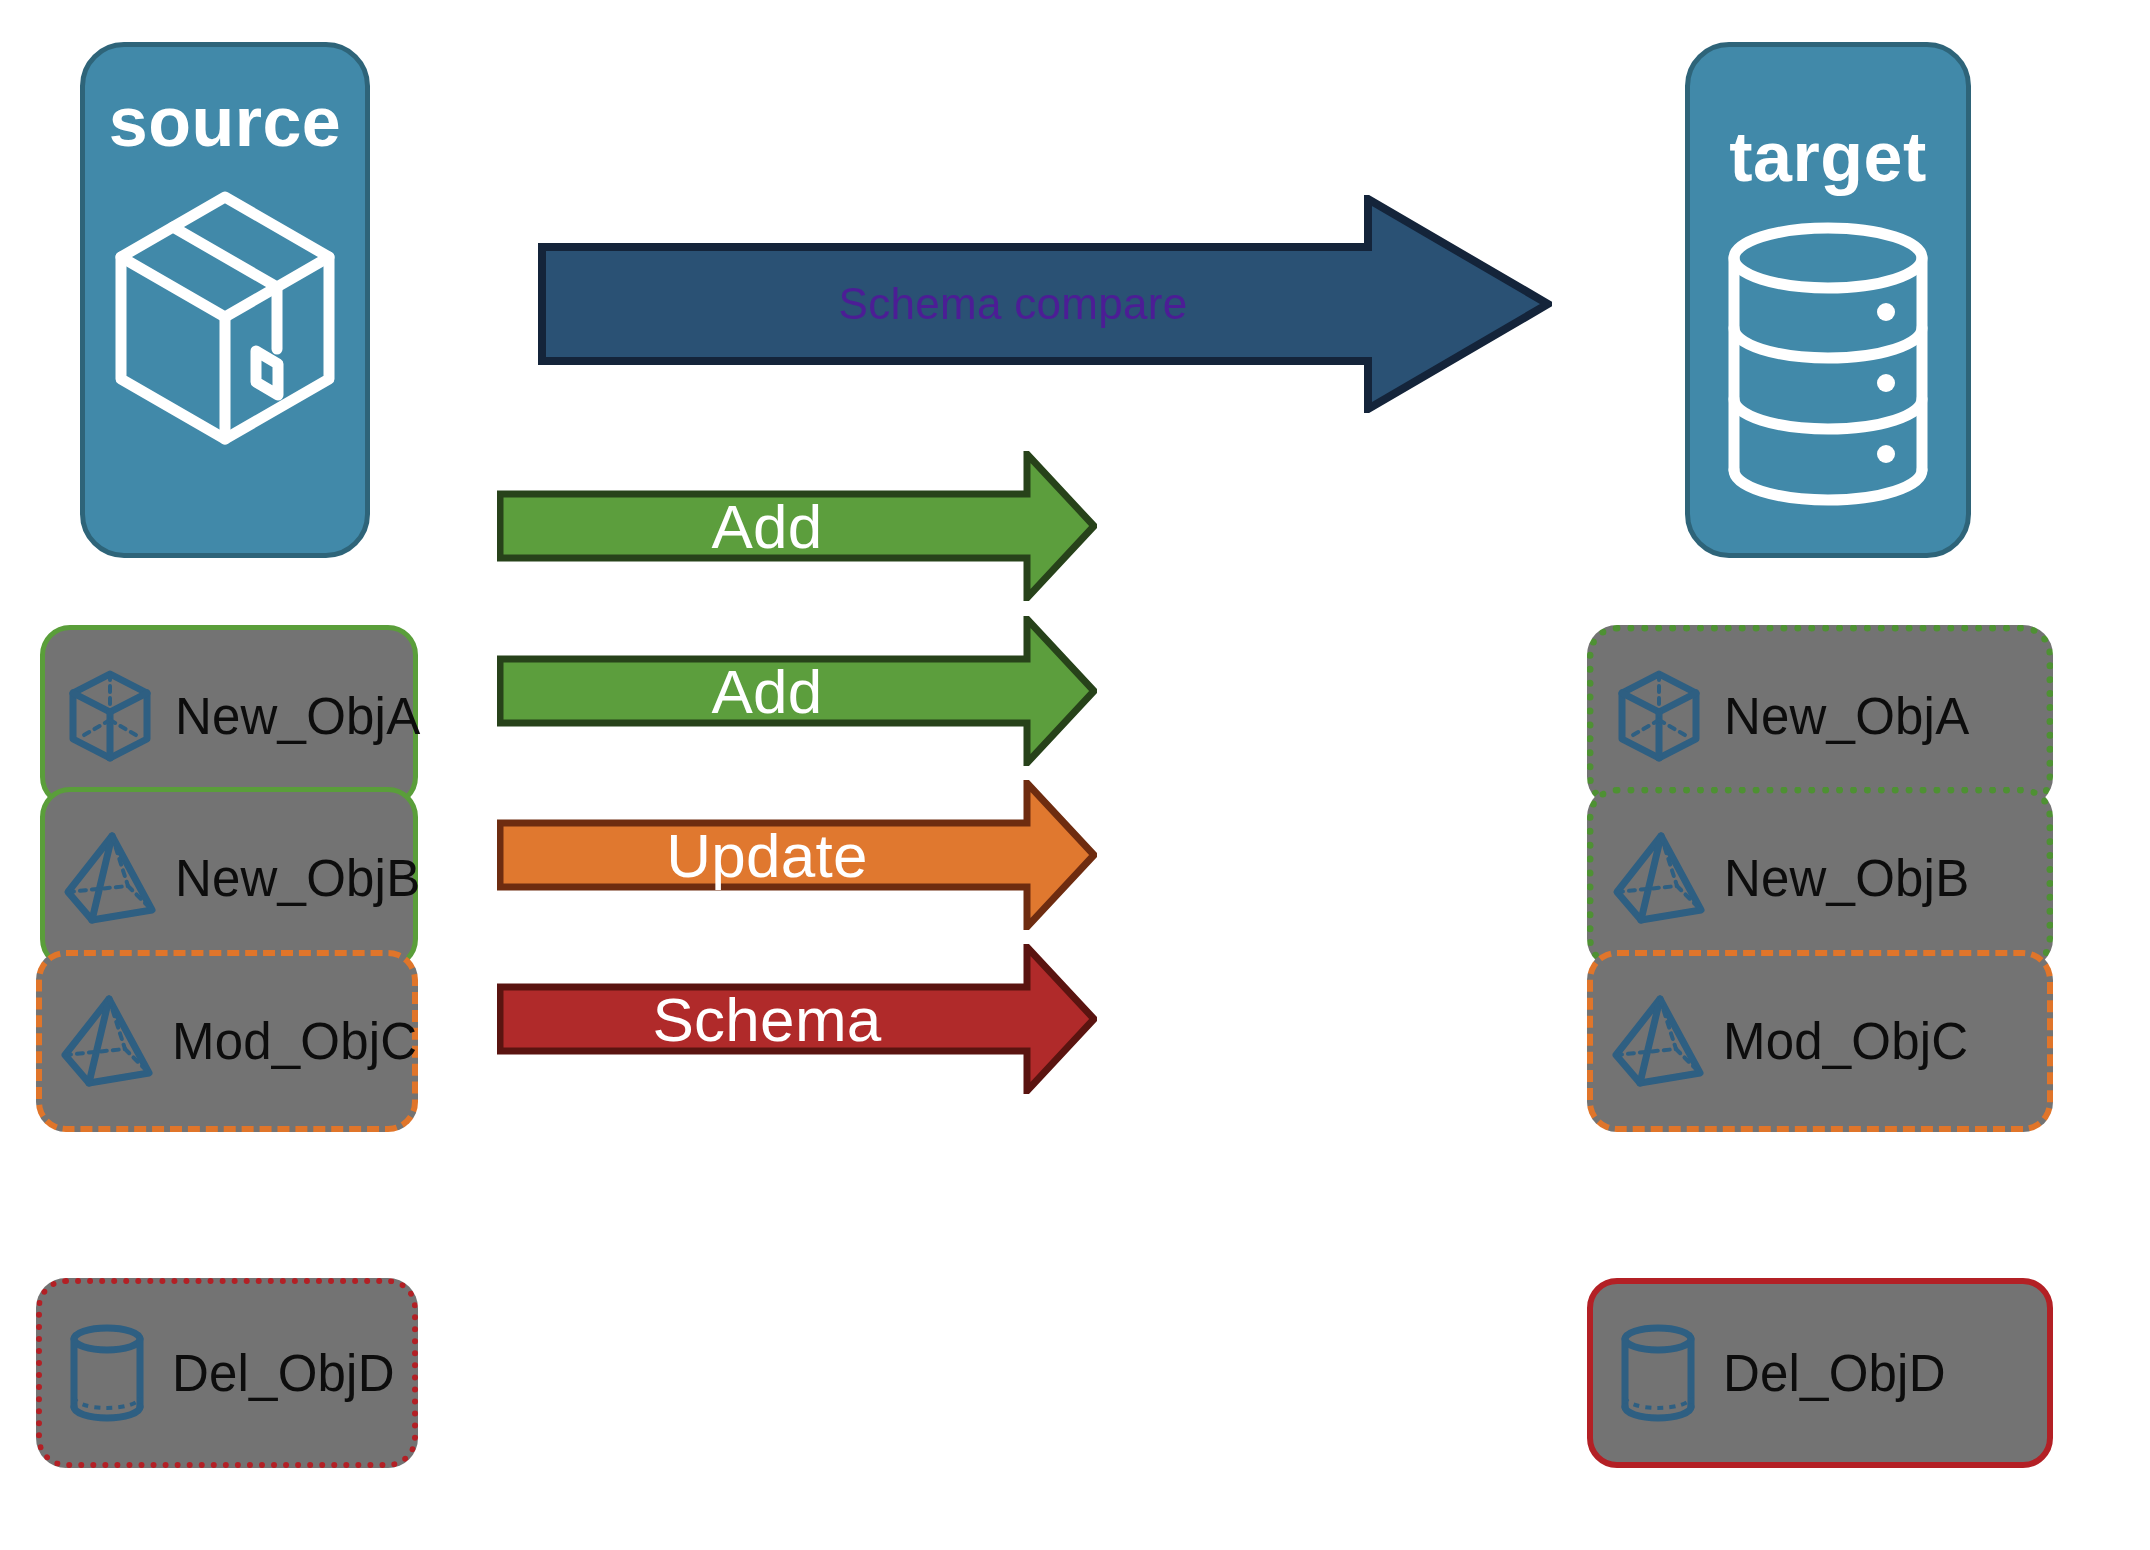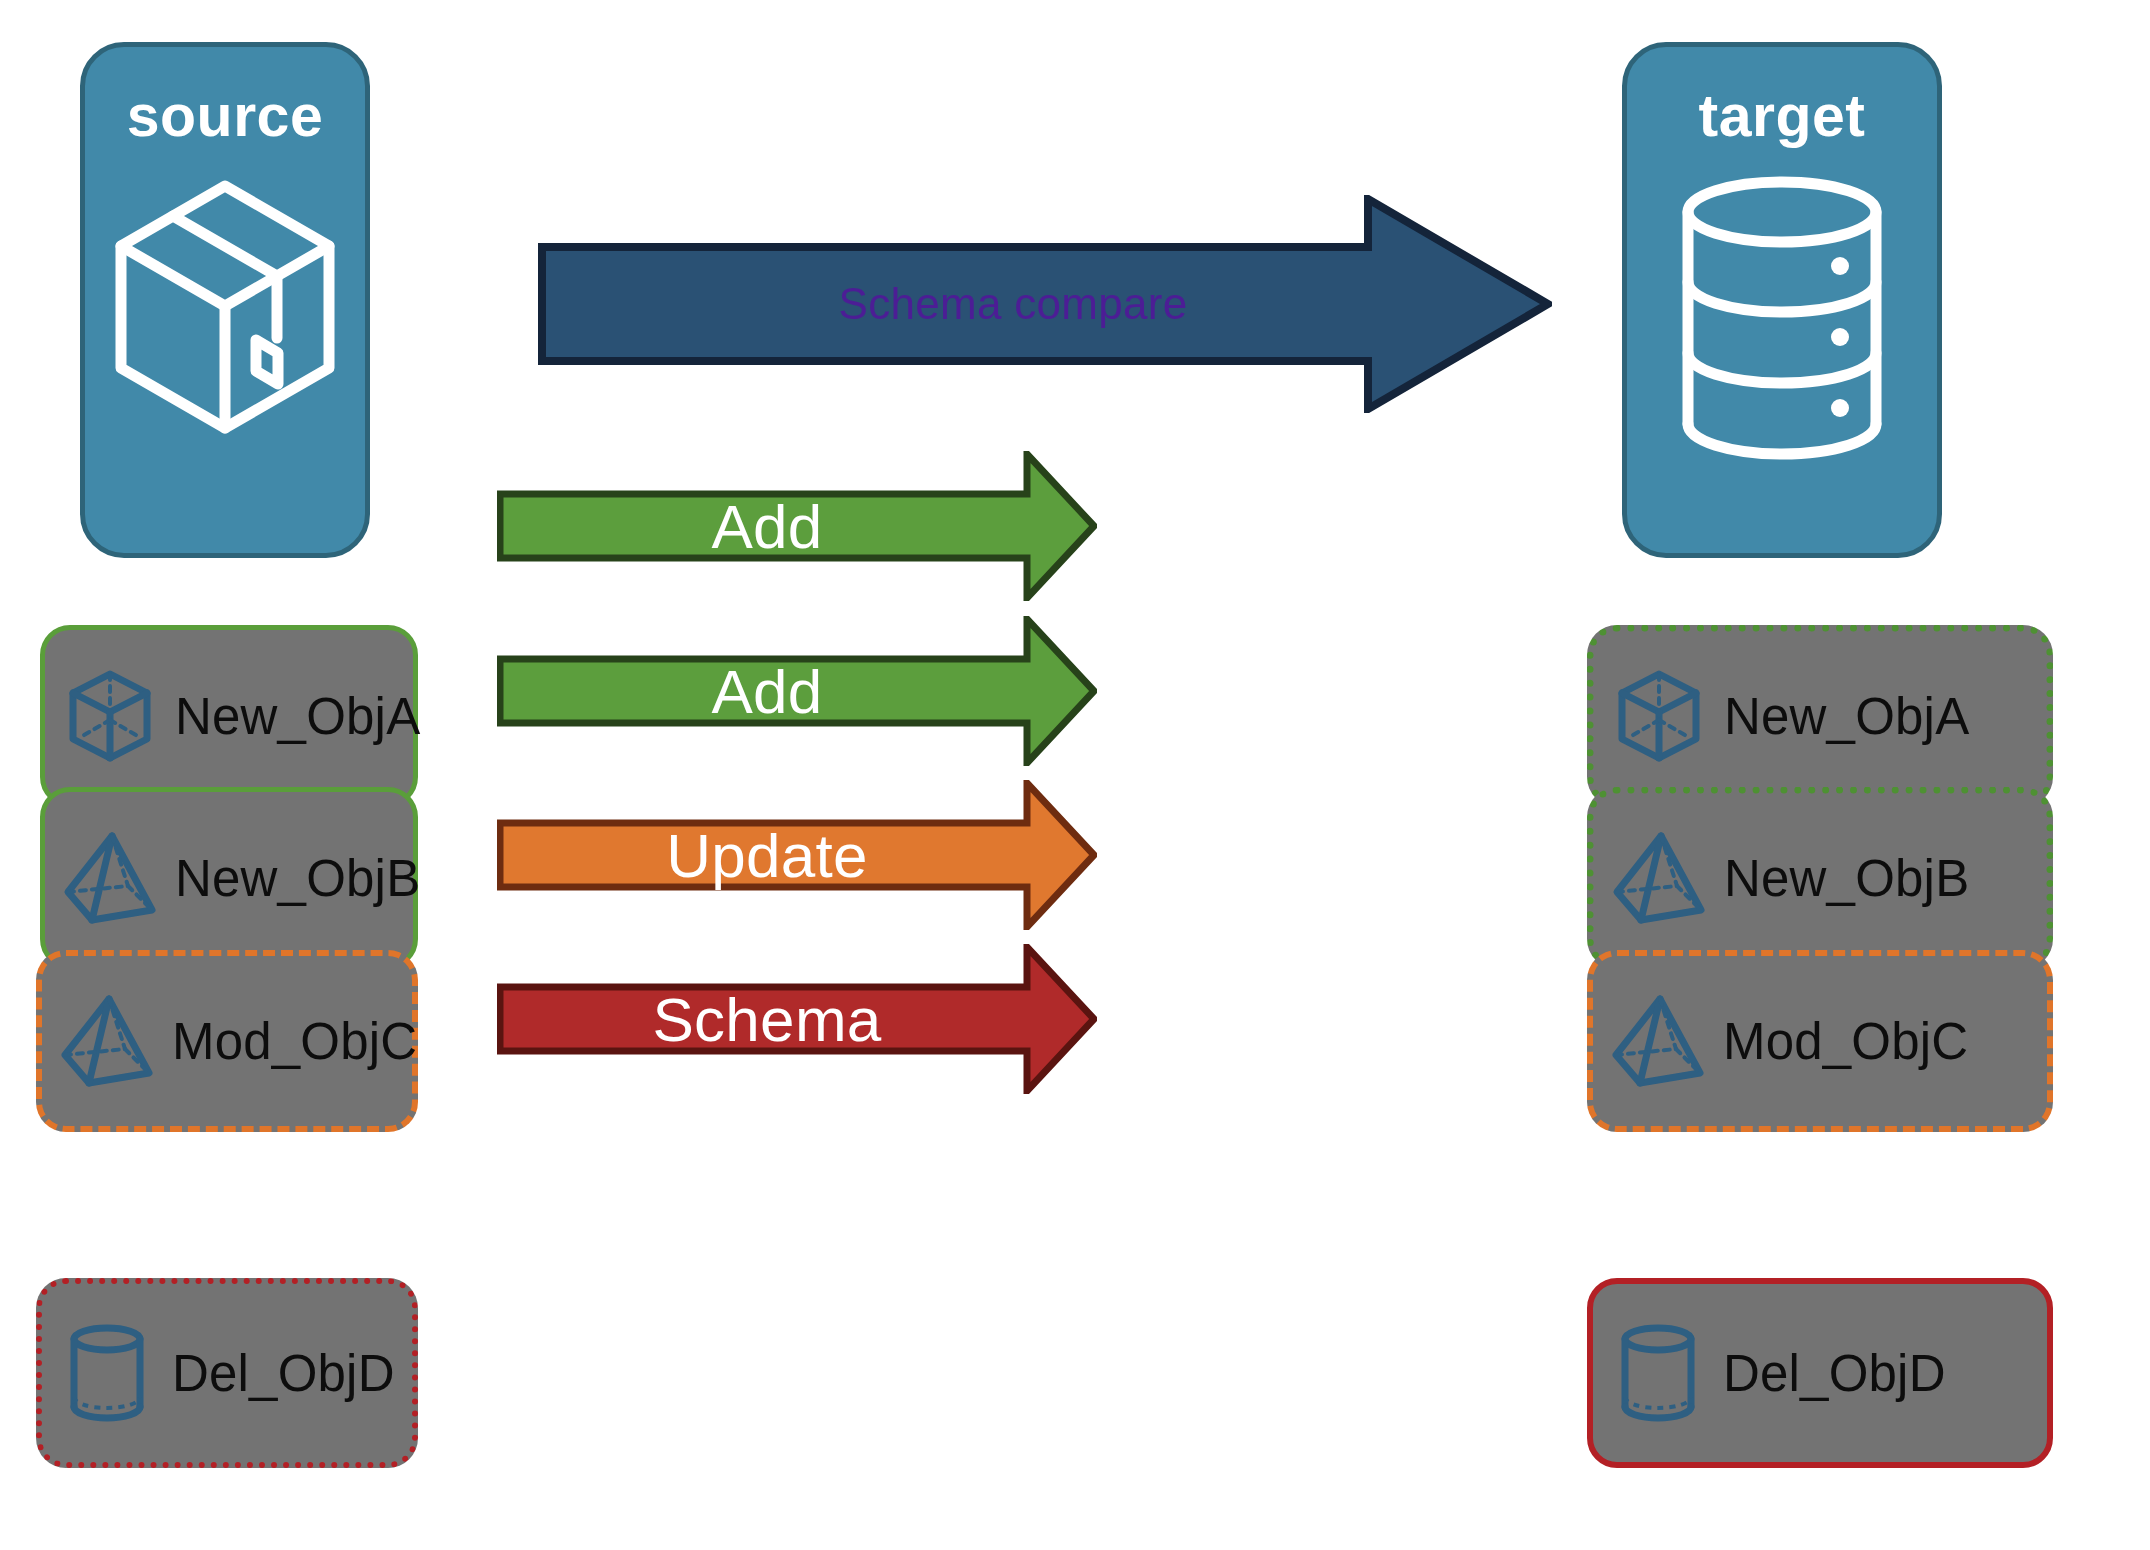--- a/index.html
+++ b/index.html
@@ -16,31 +16,31 @@
   .endpoint{
     position:absolute;
     background:#4189a9;
     border:5px solid #2e6479;
     border-radius:44px;
     box-sizing:border-box;
     display:flex;flex-direction:column;align-items:center;
   }
   .endpoint-title{
     color:#ffffff;
-    font-size:59px;
+    font-size:70px;
     font-weight:bold;
     letter-spacing:.5px;
     margin-top:40px;
     line-height:1;
     user-select:none;
   }
   .endpoint-icon{margin-top:22px;}
 
   #source-card{left:80px;top:42px;width:290px;height:516px;}
-  #target-card{left:1622px;top:42px;width:320px;height:516px;}
+  #target-card{left:1685px;top:42px;width:286px;height:516px;justify-content:center;}
 
   
   .big-arrow{position:absolute;left:538px;top:195px;width:1014px;height:218px;}
   .big-arrow-label{
     position:absolute;left:538px;top:195px;width:950px;height:218px;
     display:flex;align-items:center;justify-content:center;
     color:#4c1d95;font-size:44px;letter-spacing:.3px;
     pointer-events:none;user-select:none;
   }
 

